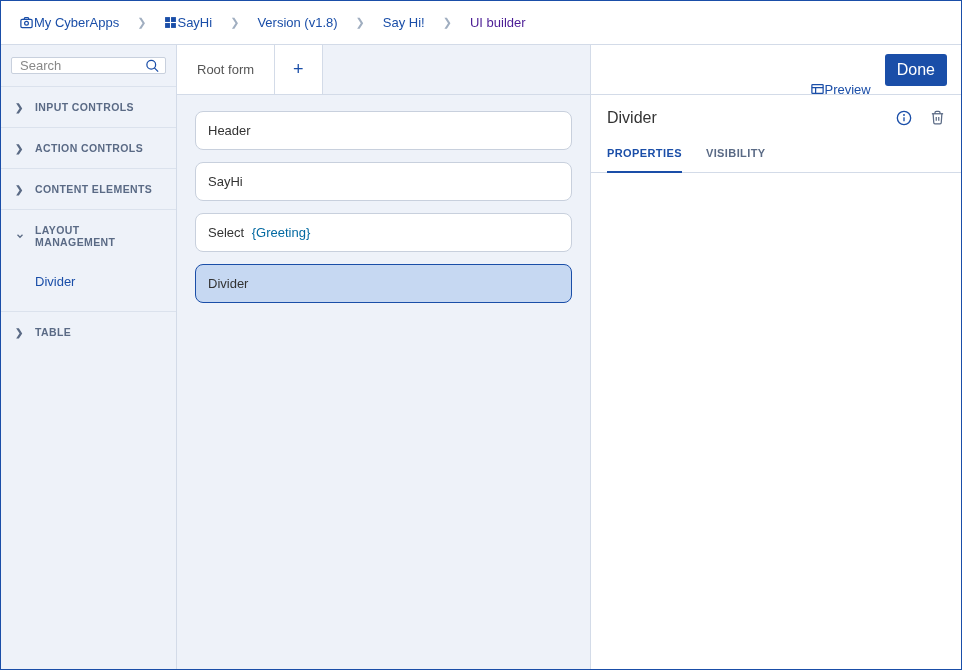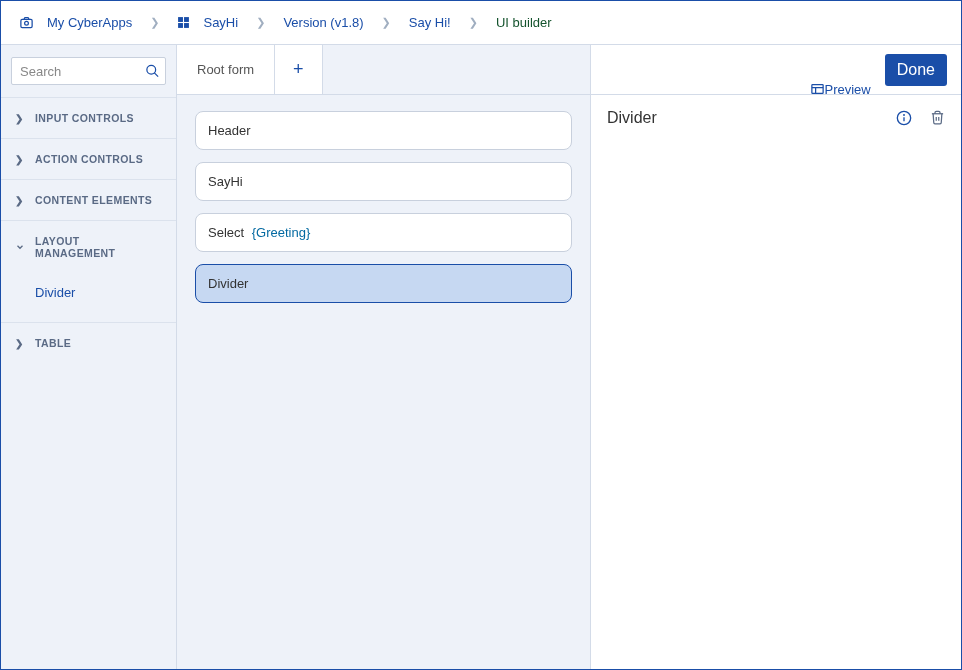--- a/index.html
+++ b/index.html
@@ -19,26 +19,26 @@
     height: 44px;
     border-bottom: 1px solid #d3dbe8;
     padding: 0 14px;
     gap: 4px;
     font-size: 13px;
   }
   .bc-item {
     display: flex;
     align-items: center;
     color: #1a4ea8;
-    gap: 13px;
+    gap: 0;
     padding: 4px 4px;
     cursor: pointer;
     justify-content: flex-end;
   }
-  .bc-item.current { color: #14532d; cursor: default; }
+  .bc-item.current { color: #4c1d95; cursor: default; }
   .bc-sep { color: #a0aec0; padding: 0 10px; font-size: 11px; }
   .bc-icon { display: inline-flex; }
 
   .main {
     display: flex;
     height: calc(100% - 44px);
   }
 
   
   .left {
@@ -49,21 +49,21 @@
     flex-direction: column;
   }
   .search-wrap {
     padding: 12px 10px;
   }
   .search {
     position: relative;
   }
   .search input {
     width: 100%;
-    height: 28px;
+    height: 17px;
     border: 1px solid #c8d0dd;
     border-radius: 2px;
     padding: 0 28px 0 8px;
     font-size: 13px;
     background: #fff;
   }
   .search input::placeholder { color: #888; }
   .search .search-icon {
     position: absolute;
     right: 6px; top: 50%;
@@ -378,14 +378,18 @@
           <svg width="15" height="15" viewBox="0 0 24 24" fill="none" stroke="#5a6a85" stroke-width="2">
               <polyline points="3 6 5 6 21 6"></polyline>
               <path d="M19 6l-1 14a2 2 0 0 1-2 2H8a2 2 0 0 1-2-2L5 6"></path>
               <path d="M10 11v6M14 11v6"></path>
               <path d="M8 6V4a2 2 0 0 1 2-2h4a2 2 0 0 1 2 2v2"></path>
             </svg>
         </span>
       </div>
     </div>
 
+    <div class="prop-tabs">
+      <div class="prop-tab active">PROPERTIES</div>
+      <div class="prop-tab">VISIBILITY</div>
+    </div>
   </div>
 </div>
 
 </body></html>

